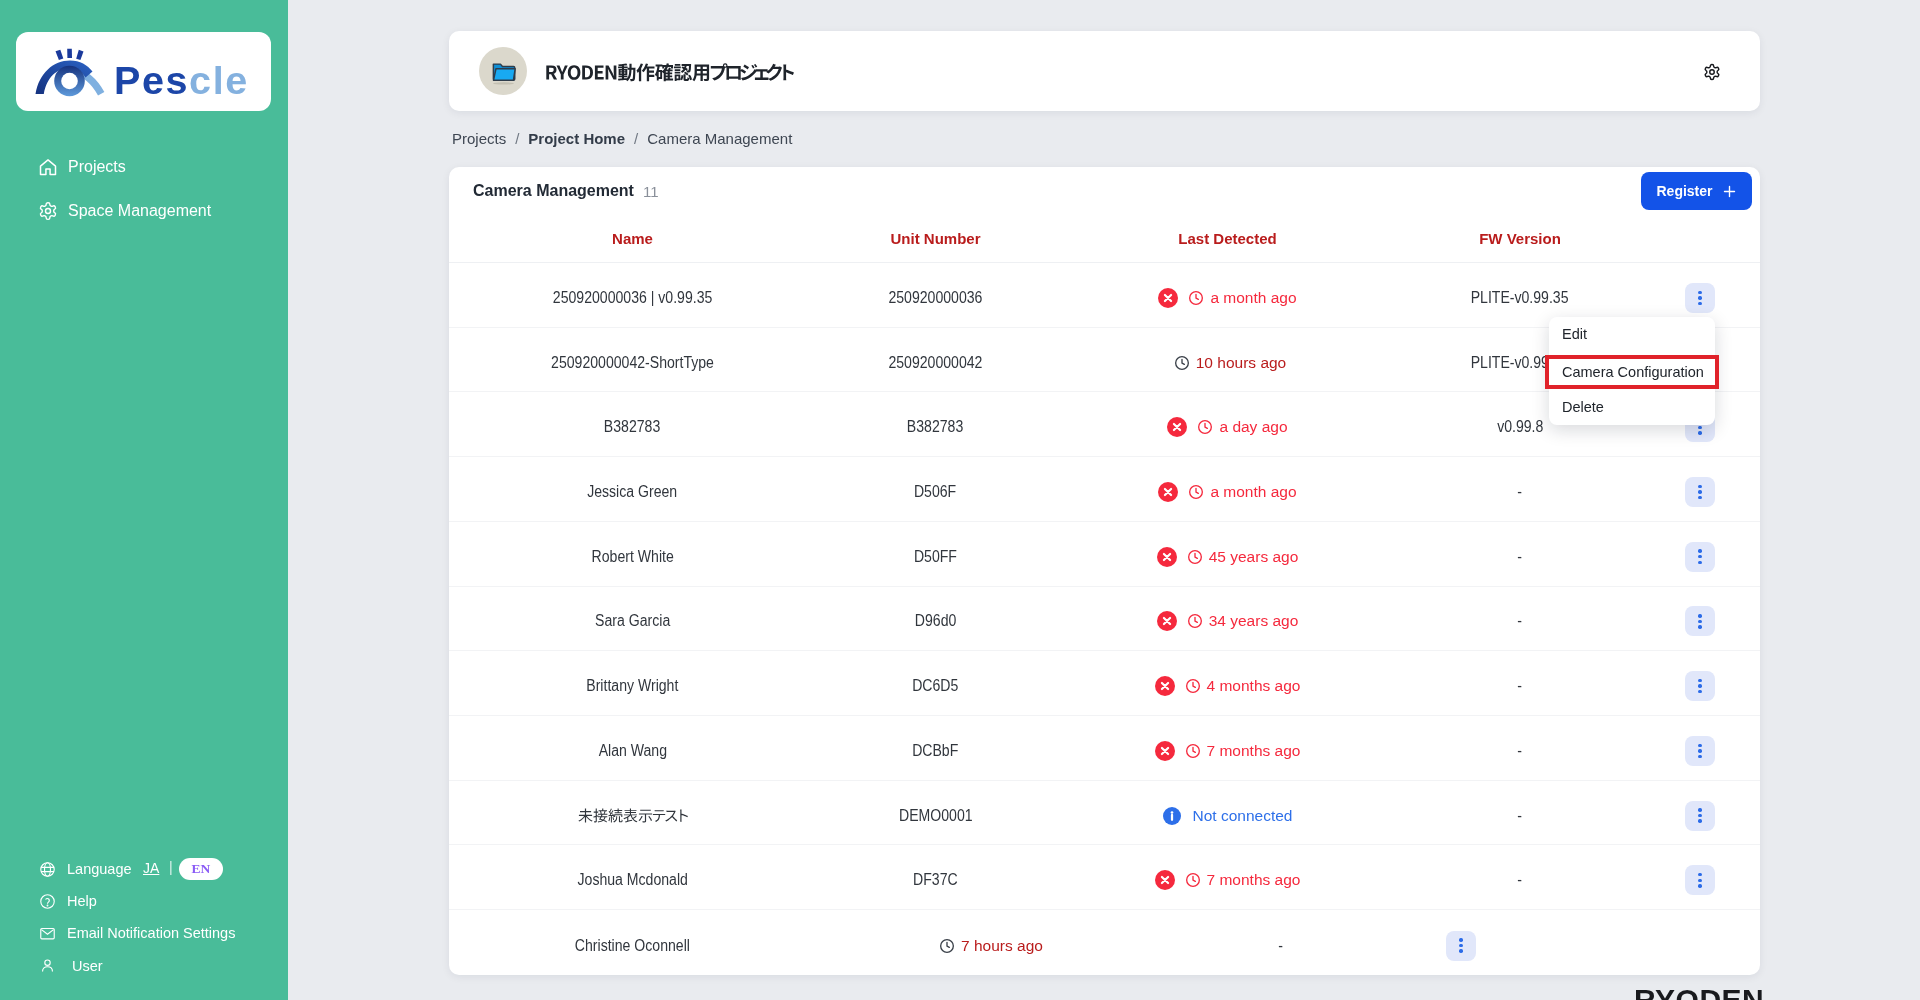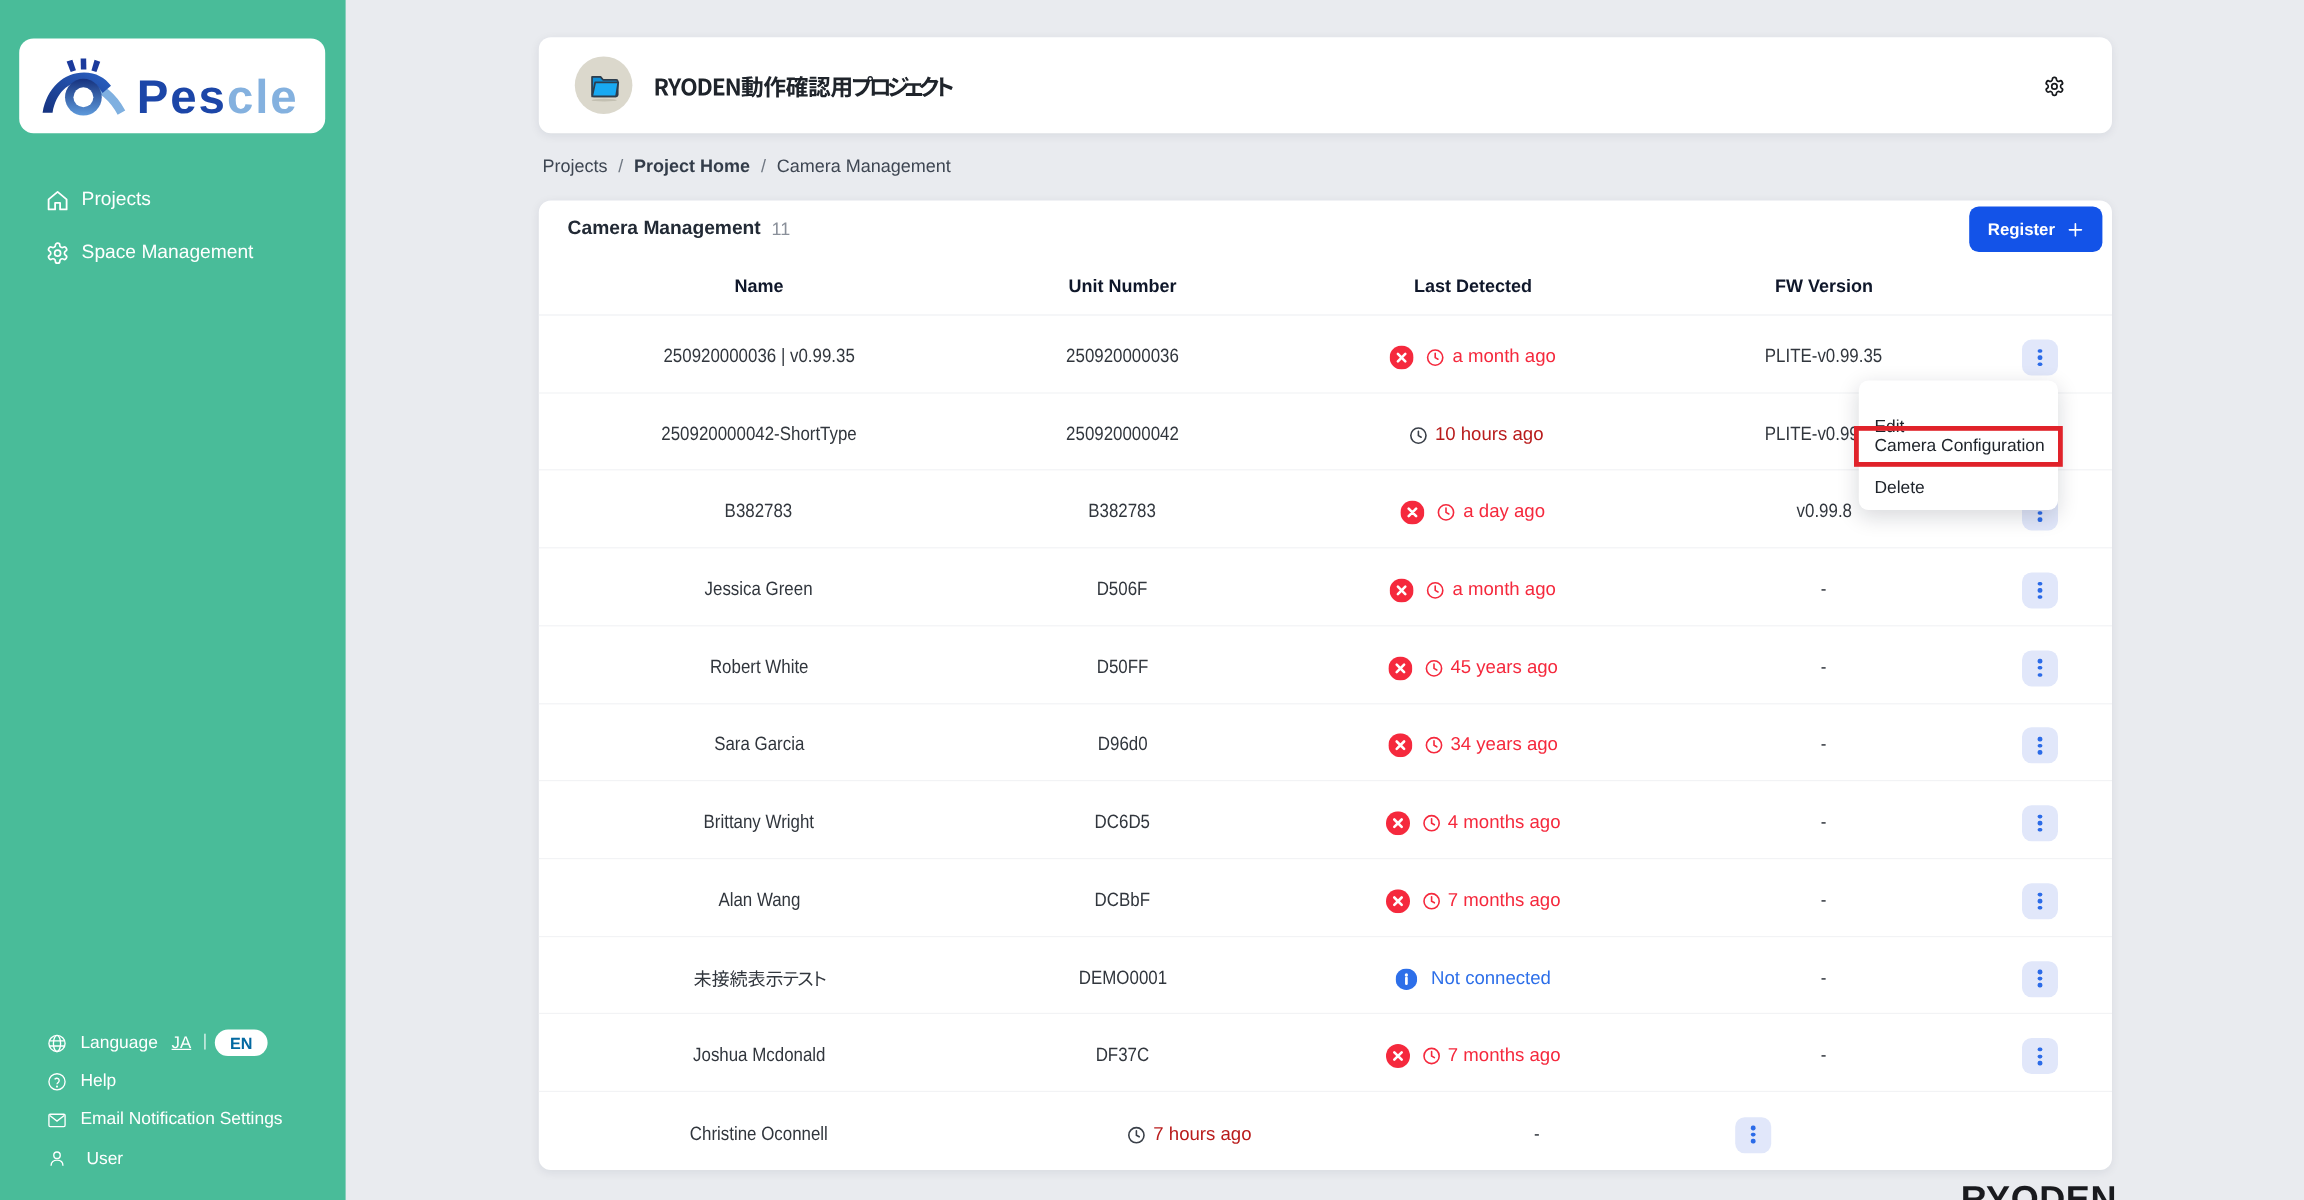--- a/index.html
+++ b/index.html
@@ -10,35 +10,35 @@
 #nav1 { top:156.5px; }
 #nav2 { top:200.5px; }
 .bot { position:absolute; left:39px; color:#fff; font-size:14.5px; display:flex; align-items:center; gap:11px; height:24px; }
 .bot svg { width:17px; height:17px; flex:none; }
 #bot1 { top:857px; }
 #bot2 { top:889px; }
 #bot3 { top:921px; }
 #bot4 { top:953.5px;gap:16px; }
 #japill .ja { position:absolute; left:104px; top:3px; font-size:14px;text-decoration:underline; }
 #japill .sep { position:absolute; left:130px; top:2px; color:rgba(255,255,255,.8); font-size:14px; }
-#japill .pill { position:absolute; left:140px; top:1px; width:44px; height:22px; background:#fff; border-radius:11px; color:#0369a1; font-weight:bold; font-size:13.5px; display:flex; align-items:center; justify-content:center; }
+#japill .pill { position:absolute; left:140px; top:1px; width:44px; height:22px; background:#fff; border-radius:11px; color:#8b5cf6; font-weight:bold; font-size:13.5px; display:flex; align-items:center; justify-content:center;font-family:Liberation Serif, serif; }
 #topcard { position:absolute; left:449px; top:31px; width:1311px; height:80px; background:#fff; border-radius:10px; box-shadow:0 2px 8px rgba(20,30,50,.07); }
 #avatar { position:absolute; left:30px; top:16px; width:48px; height:48px; border-radius:50%; background:#DBD8CC; display:flex; align-items:center; justify-content:center; }
 #ptitle { position:absolute; left:96px; top:29px; }
 #topgear { position:absolute; right:39px; top:32px; width:18px; height:18px; }
 #crumb { position:absolute; left:452px; top:129.5px; font-size:15px; color:#3E4652; }
 #crumb .sep { color:#707883; margin:0 9px; }
 #crumb b { color:#333C49; }
 #tablecard { position:absolute; left:449px; top:167px; width:1311px; height:808px; background:#fff; border-radius:10px; box-shadow:0 2px 8px rgba(20,30,50,.07); }
 #tbar { position:absolute; left:0; top:0; width:100%; height:48px; display:flex; align-items:center; }
 #tbar .ttl { margin-left:24px; font-weight:bold; font-size:16px; color:#222A35; }
 #tbar .cnt { margin-left:9px; font-size:15px; color:#8A909A; }
 #regbtn { position:absolute; left:1192px; top:5px; width:111px; height:38px; border-radius:8px; background:#1353E8; color:#fff; font-size:14px; font-weight:bold; display:flex; align-items:center; justify-content:center; gap:9px; }
 #regbtn svg { width:15px; height:15px; }
-#thead { position:absolute; left:0; top:48px; width:100%; height:48px; display:flex; border-bottom:1px solid #EEF0F3; color:#0f172a; font-size:15px; font-weight:bold; }
+#thead { position:absolute; left:0; top:48px; width:100%; height:48px; display:flex; border-bottom:1px solid #EEF0F3; color:#b91c1c; font-size:15px; font-weight:bold; }
 #thead .c { display:flex; align-items:center; justify-content:center; }
 #tbody { position:absolute; left:0; top:96px; width:100%; }
 .row { display:flex; height:64.73px; padding-top:6px; border-bottom:1px solid #F2F3F5; font-size:16px; color:#31363D; }
 .row.last { border-bottom:none; }
 .c { display:flex; align-items:center; justify-content:center; }
 .c.name { width:367px; } .tx { display:inline-block; transform:scaleX(0.88); } .c.unit { width:239px; } .c.det { width:345px; } .c.fw { width:240px; } .c.act { width:120px; }
 .ld { display:flex; align-items:center; font-size:15.5px; }
 .ld .xc { width:20px; height:20px; margin-right:10px; }
 .ld .ic { width:18px; height:18px; margin-right:12px; }
 .ld .ck { width:16px; height:16px; margin-right:6px; }
@@ -492,17 +492,17 @@
           <div class="dotbtn">
             <span></span>
             <span></span>
             <span></span>
           </div>
         </div>
       </div>
   </div>
 </div>
 <div id="dropdown">
-  <div class="it" style="top:22px">Edit</div>
+  <div class="it" style="top:0">Edit</div>
   <div class="it" style="top:37.5px">Camera Configuration</div>
   <div class="it" style="top:72.5px">Delete</div>
 </div>
 <div id="redbox"></div>
 <div id="ryoden">RYODEN</div>
 </body></html>

